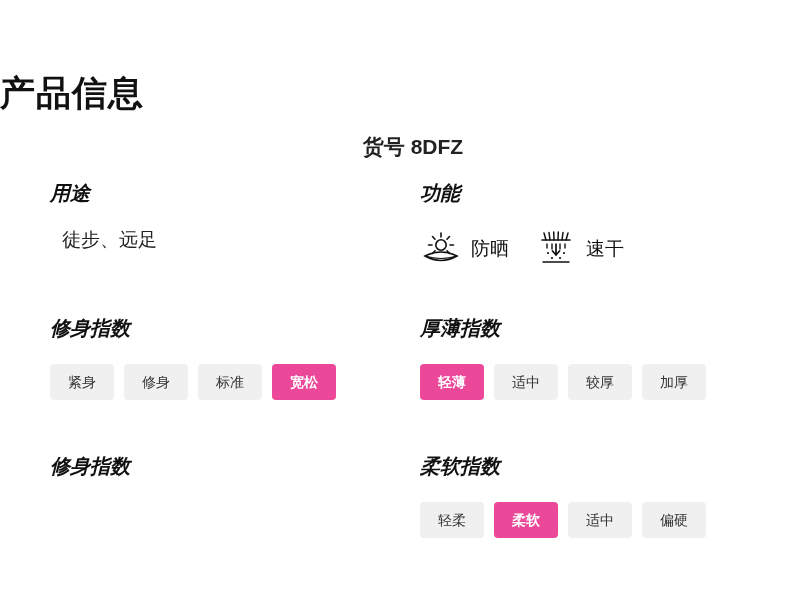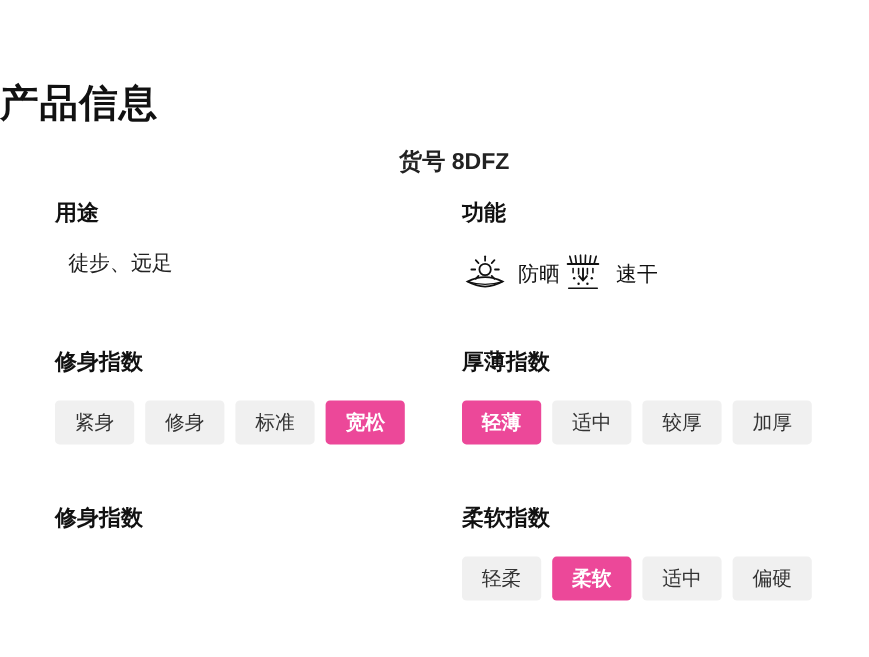--- a/index.html
+++ b/index.html
@@ -51,30 +51,32 @@
     box-sizing: border-box;
   }
   .col-left { padding-left: 50px; }
   .col-right { padding-left: 45px; }
 
   .section-heading {
     font-size: 20px;
     font-weight: bold;
     color: #111111;
     margin: 0 0 22px 0;
+    font-style: italic;
   }
   .plain-text {
     font-size: 19px;
     color: #222222;
     margin: 12px;
     line-height: 1.2;
   }
   .feature-list {
     display: flex;
     align-items: flex-start;
+    gap: 26px;
   }
   .feature {
     display: flex;
     align-items: center;
     gap: 9px;
   }
   .feature-label {
     font-size: 19px;
     color: #111111;
   }
@@ -84,21 +86,21 @@
     display: block;
   }
   .chips {
     display: flex;
     gap: 10px;
   }
   .chip {
     background: #f0f0f0;
     color: #333333;
     border-radius: 4px;
-    font-size: 18px;
+    font-size: 14px;
     padding: 11px 18px;
     line-height: 1;
     white-space: nowrap;
   }
   .chip.active {
     background: #ec4899;
     color: #ffffff;
     font-weight: bold;
   }
   .spacer-1 { height: 46px; }

